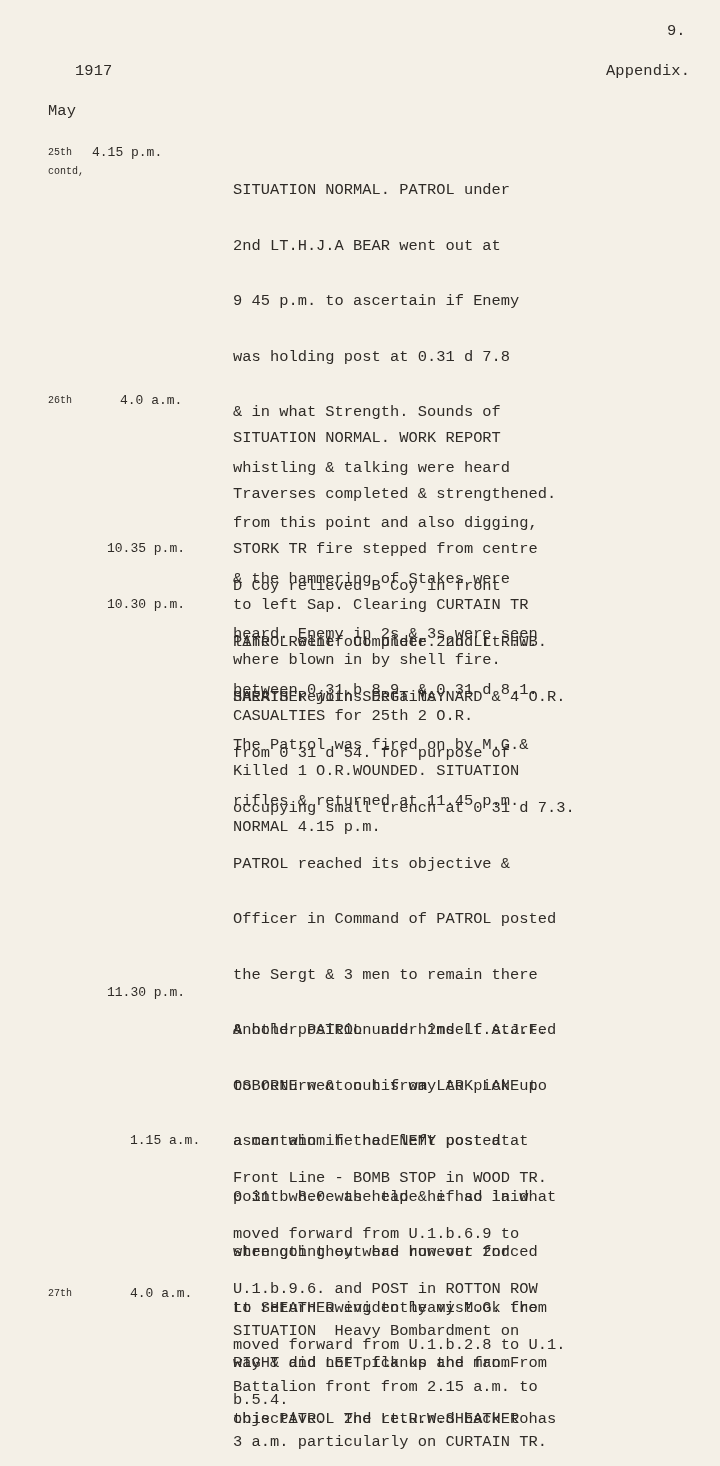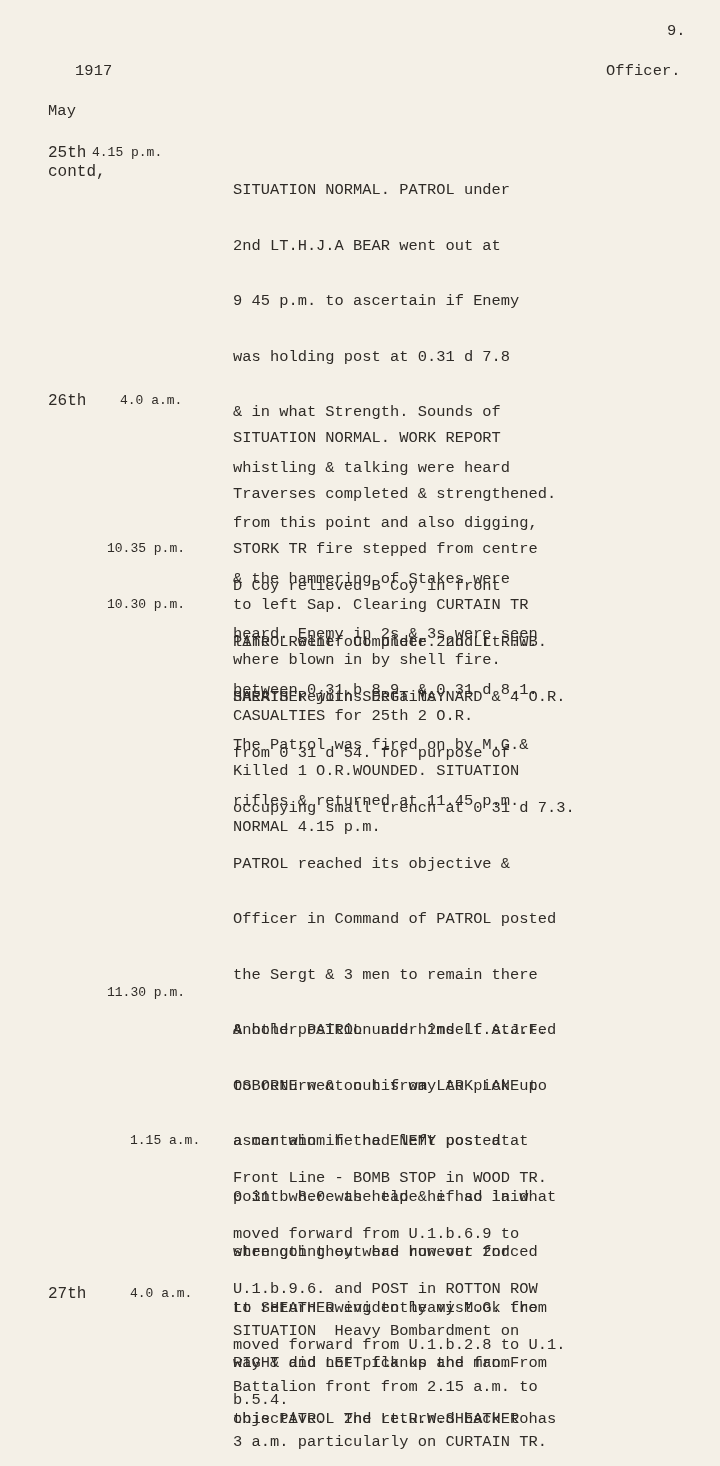--- a/index.html
+++ b/index.html
@@ -9,32 +9,32 @@
     font-family:"Liberation Mono","DejaVu Sans Mono",monospace;
     color:#2f2b27;
   }
   .page { position:relative; width:720px; height:1466px; }
   .abs { position:absolute; white-space:pre; font-size:15.4px; line-height:18.5px; letter-spacing:0.1px; }
   .pageno { left:667px; top:22px; }
   .year { left:48px; top:62px;margin-left:27px; }
   .appendix { left:606px; top:62px; }
   .month { left:48px; top:102px; }
   .entry { position:absolute; left:0; width:720px; }
-  .date { position:absolute; left:48px; white-space:pre; font-size:16px; line-height:18.5px; }
+  .date { position:absolute; left:48px; white-space:pre; font-size:10px; line-height:18.5px; }
   .time { position:absolute; white-space:pre; font-size:13px; line-height:18.5px; }
   .text { position:absolute; left:233px; white-space:pre; font-size:15.4px; line-height:18.5px; }
   .text .ln { display:block; }
 </style>
 </head>
 <body>
 
 <div class="page">
   <div class="abs pageno">9.</div>
   <div class="abs year">1917</div>
-  <div class="abs appendix">Officer.</div>
+  <div class="abs appendix">Appendix.</div>
   <div class="abs month">May</div>
 
   <div class="entry" style="top:144px;">
     <div class="date" style="top:0;">25th</div>
     <div class="date" style="top:18.5px;">contd,</div>
     <div class="time" style="left:92px;top:0;">4.15 p.m.</div>
     <div class="text" style="top:0;">
       <span class="ln">SITUATION NORMAL. PATROL under</span>
       <span class="ln">2nd LT.H.J.A BEAR went out at</span>
       <span class="ln">9 45 p.m. to ascertain if Enemy</span>

